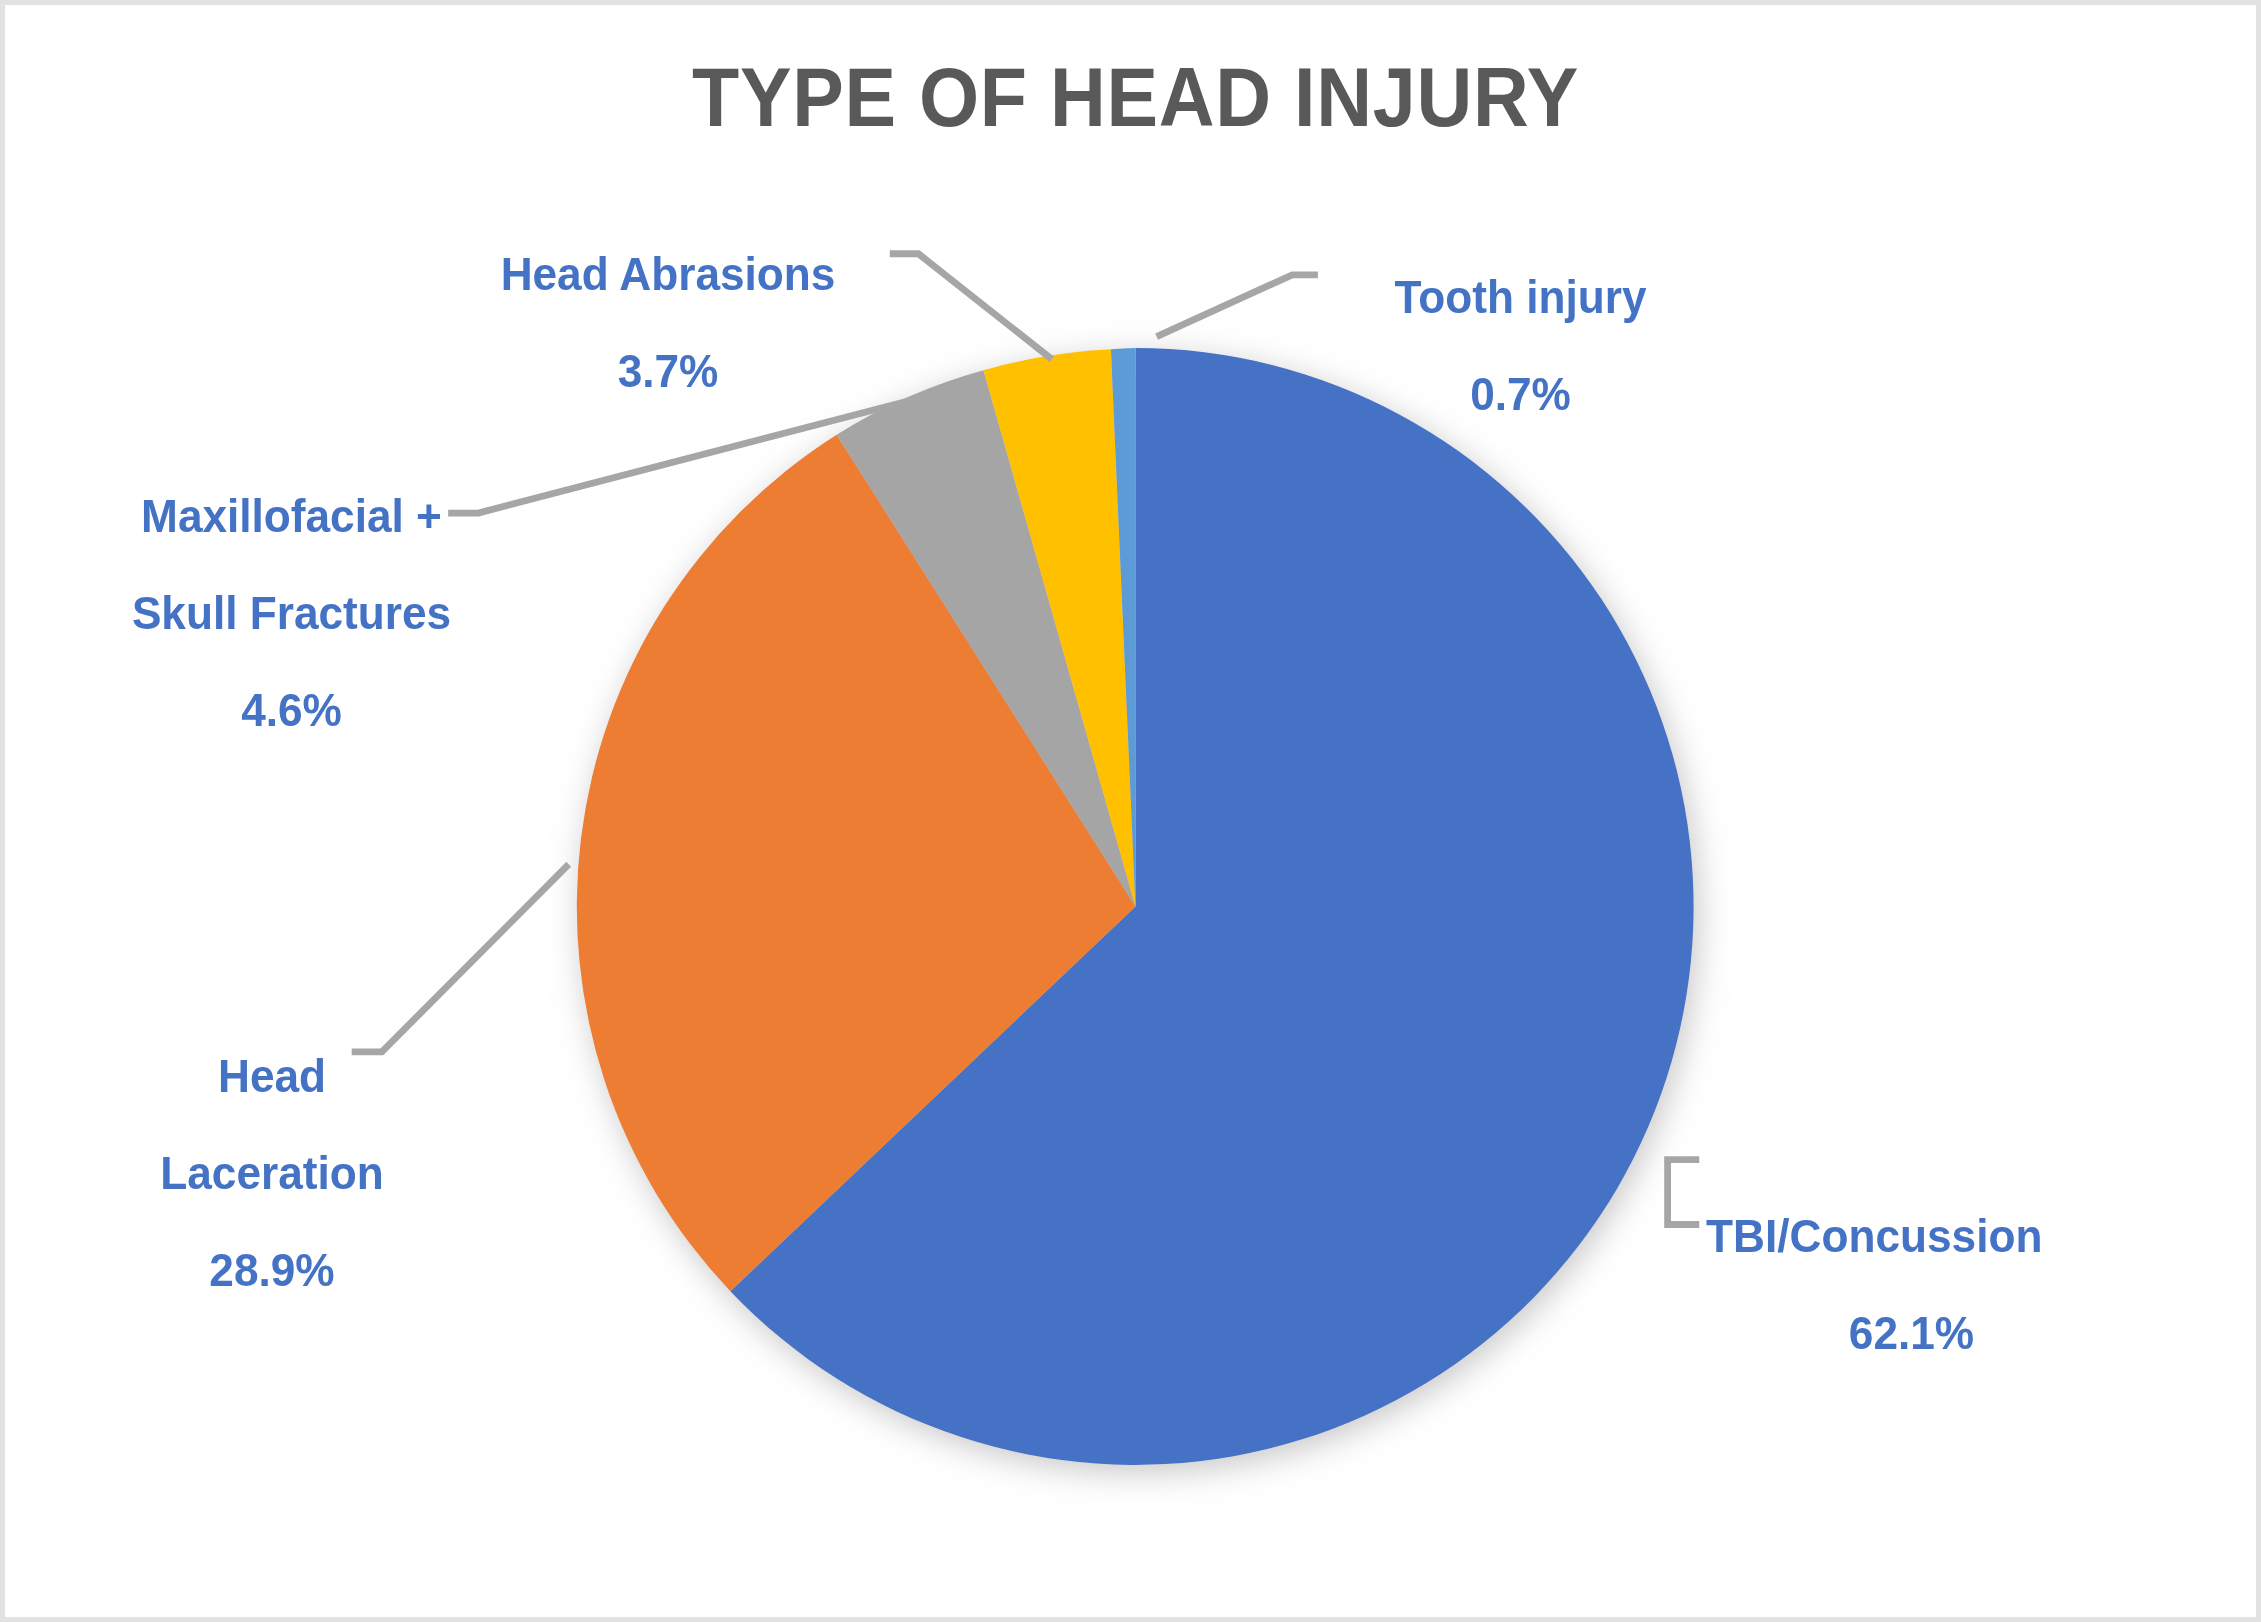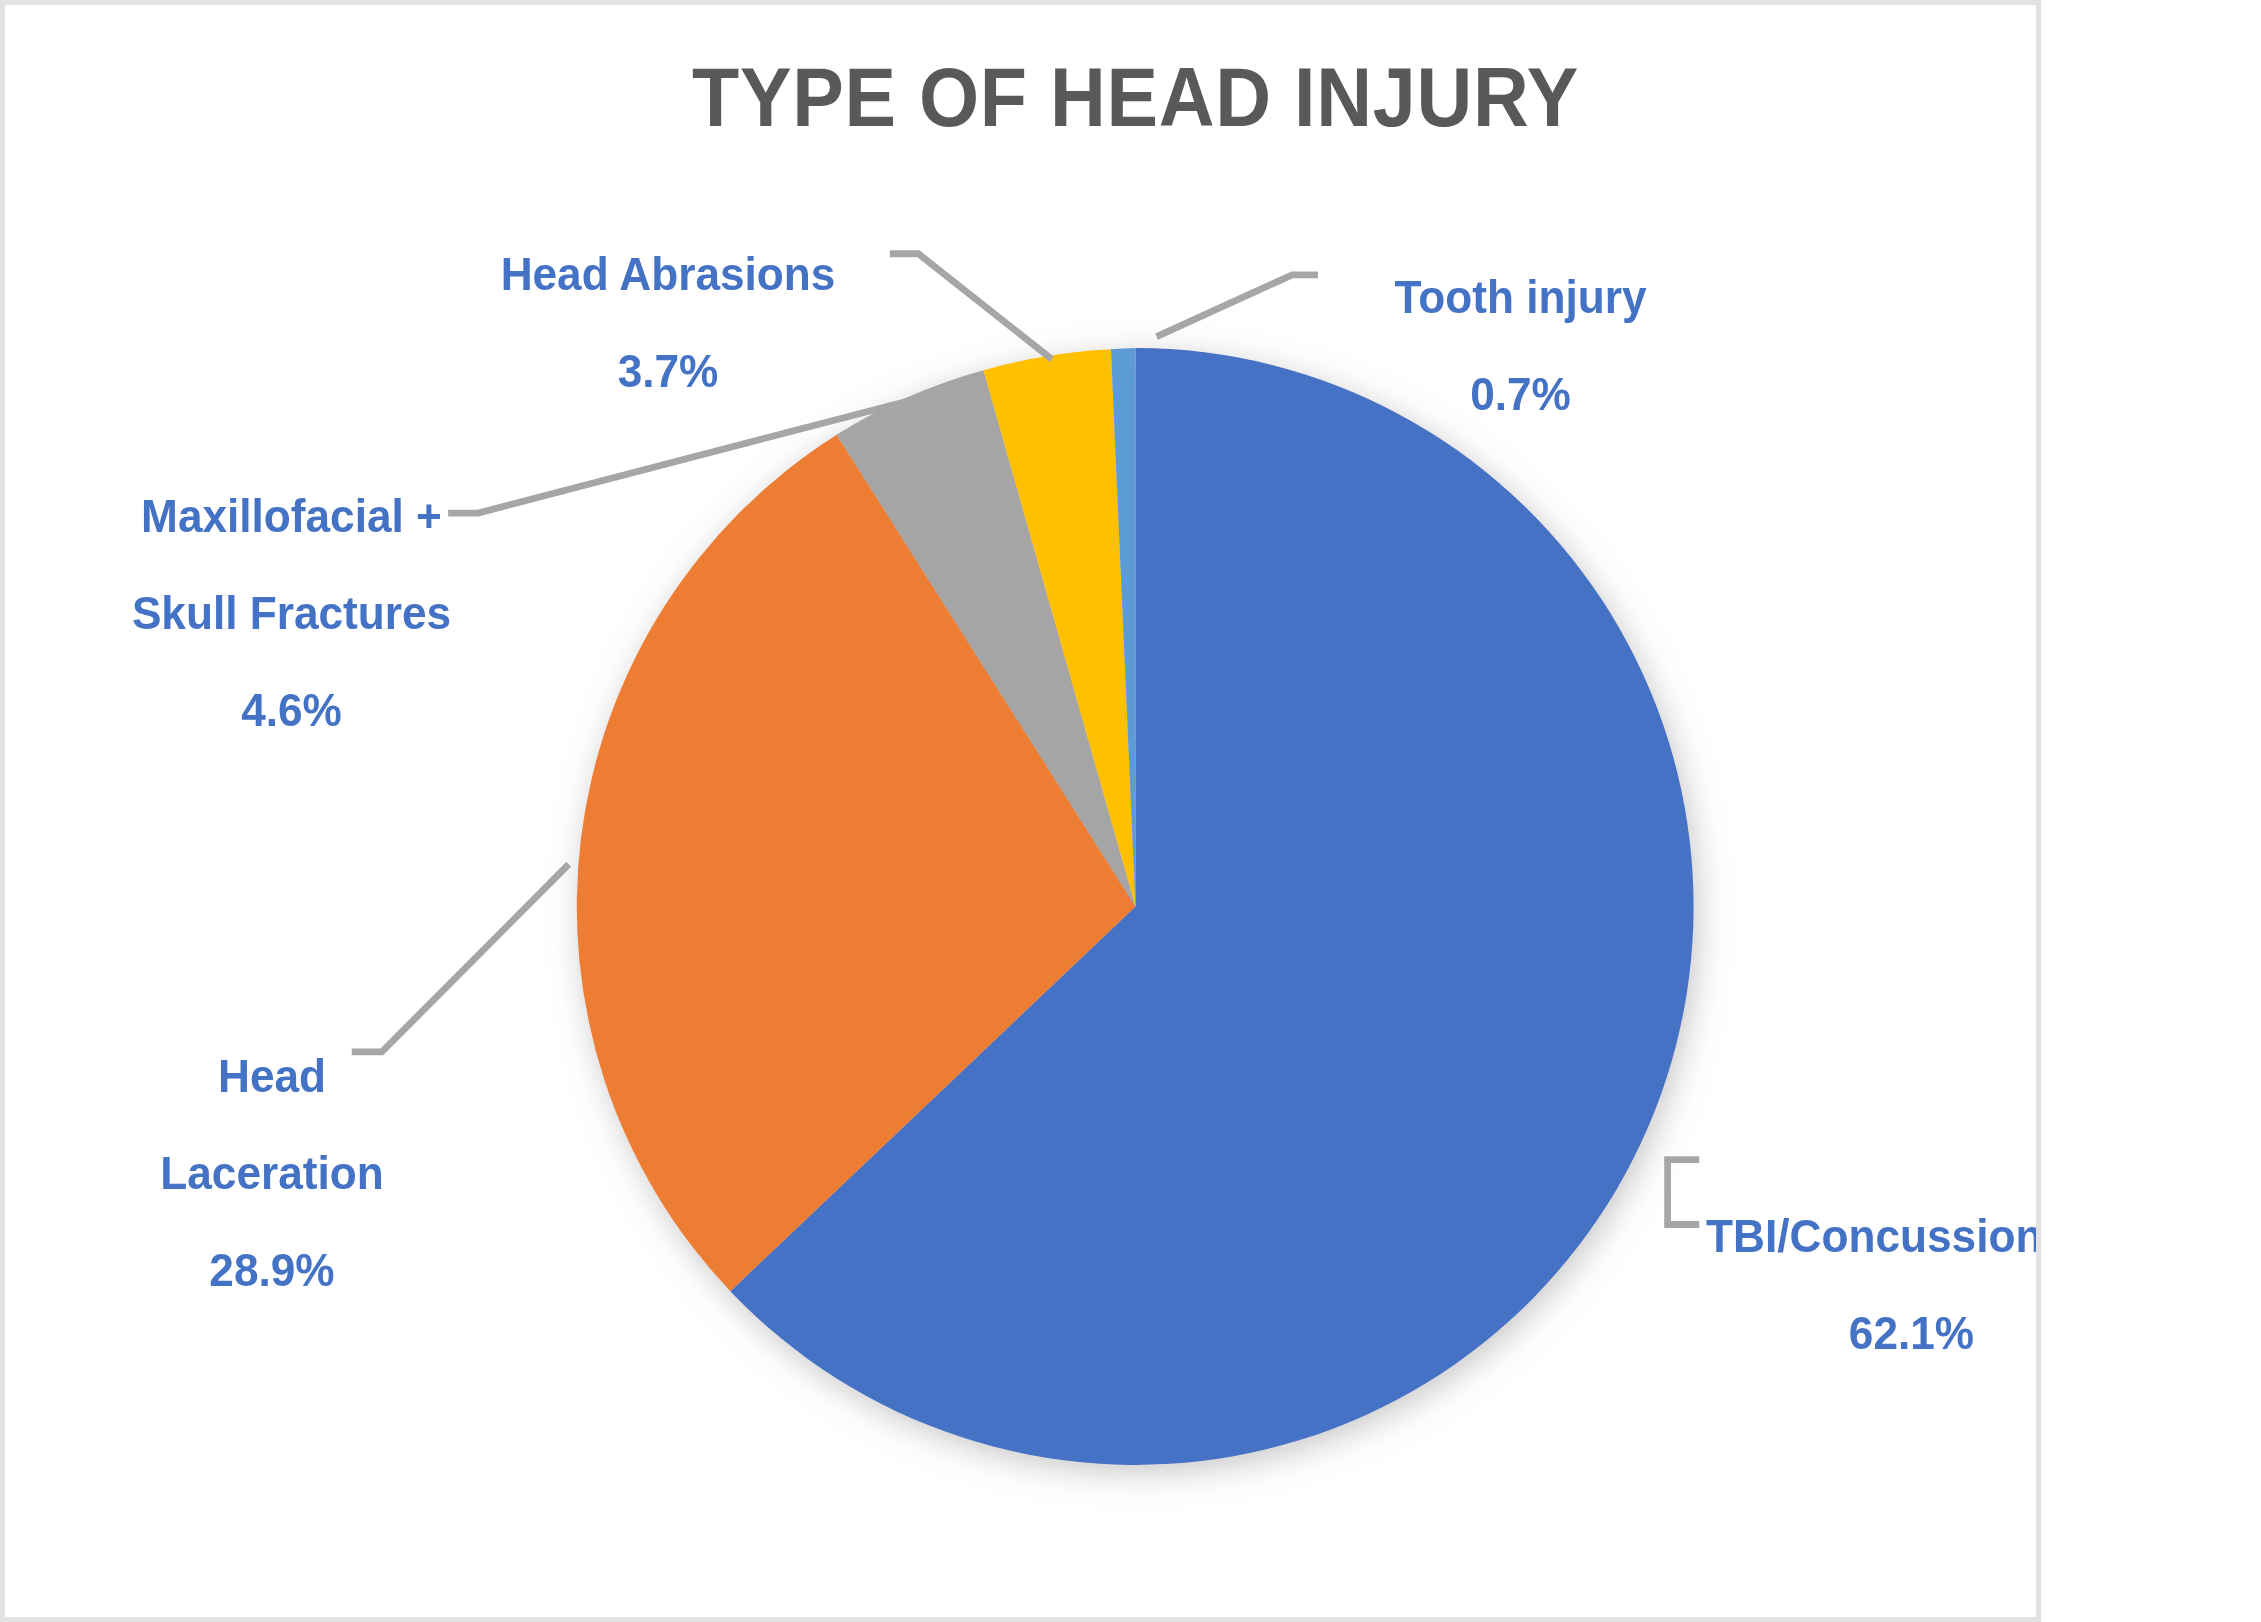--- a/index.html
+++ b/index.html
@@ -2,21 +2,21 @@
 <html style="font-size:12px"><head>
 <meta charset="utf-8">
 <style>
   html, body {
     margin: 0;
     padding: 0;
     background: #ffffff;
   }
   #page {
     position: relative;
-    width: 2041px;
+    width: 2261px;
     height: 1622px;
     background: #ffffff;
     box-sizing: border-box;
     border: 5.3px solid #e2e2e2;
     overflow: hidden;
     font-family: "Liberation Sans", sans-serif;
   }
   #chart-title {
     position: absolute;
     left: 0;

